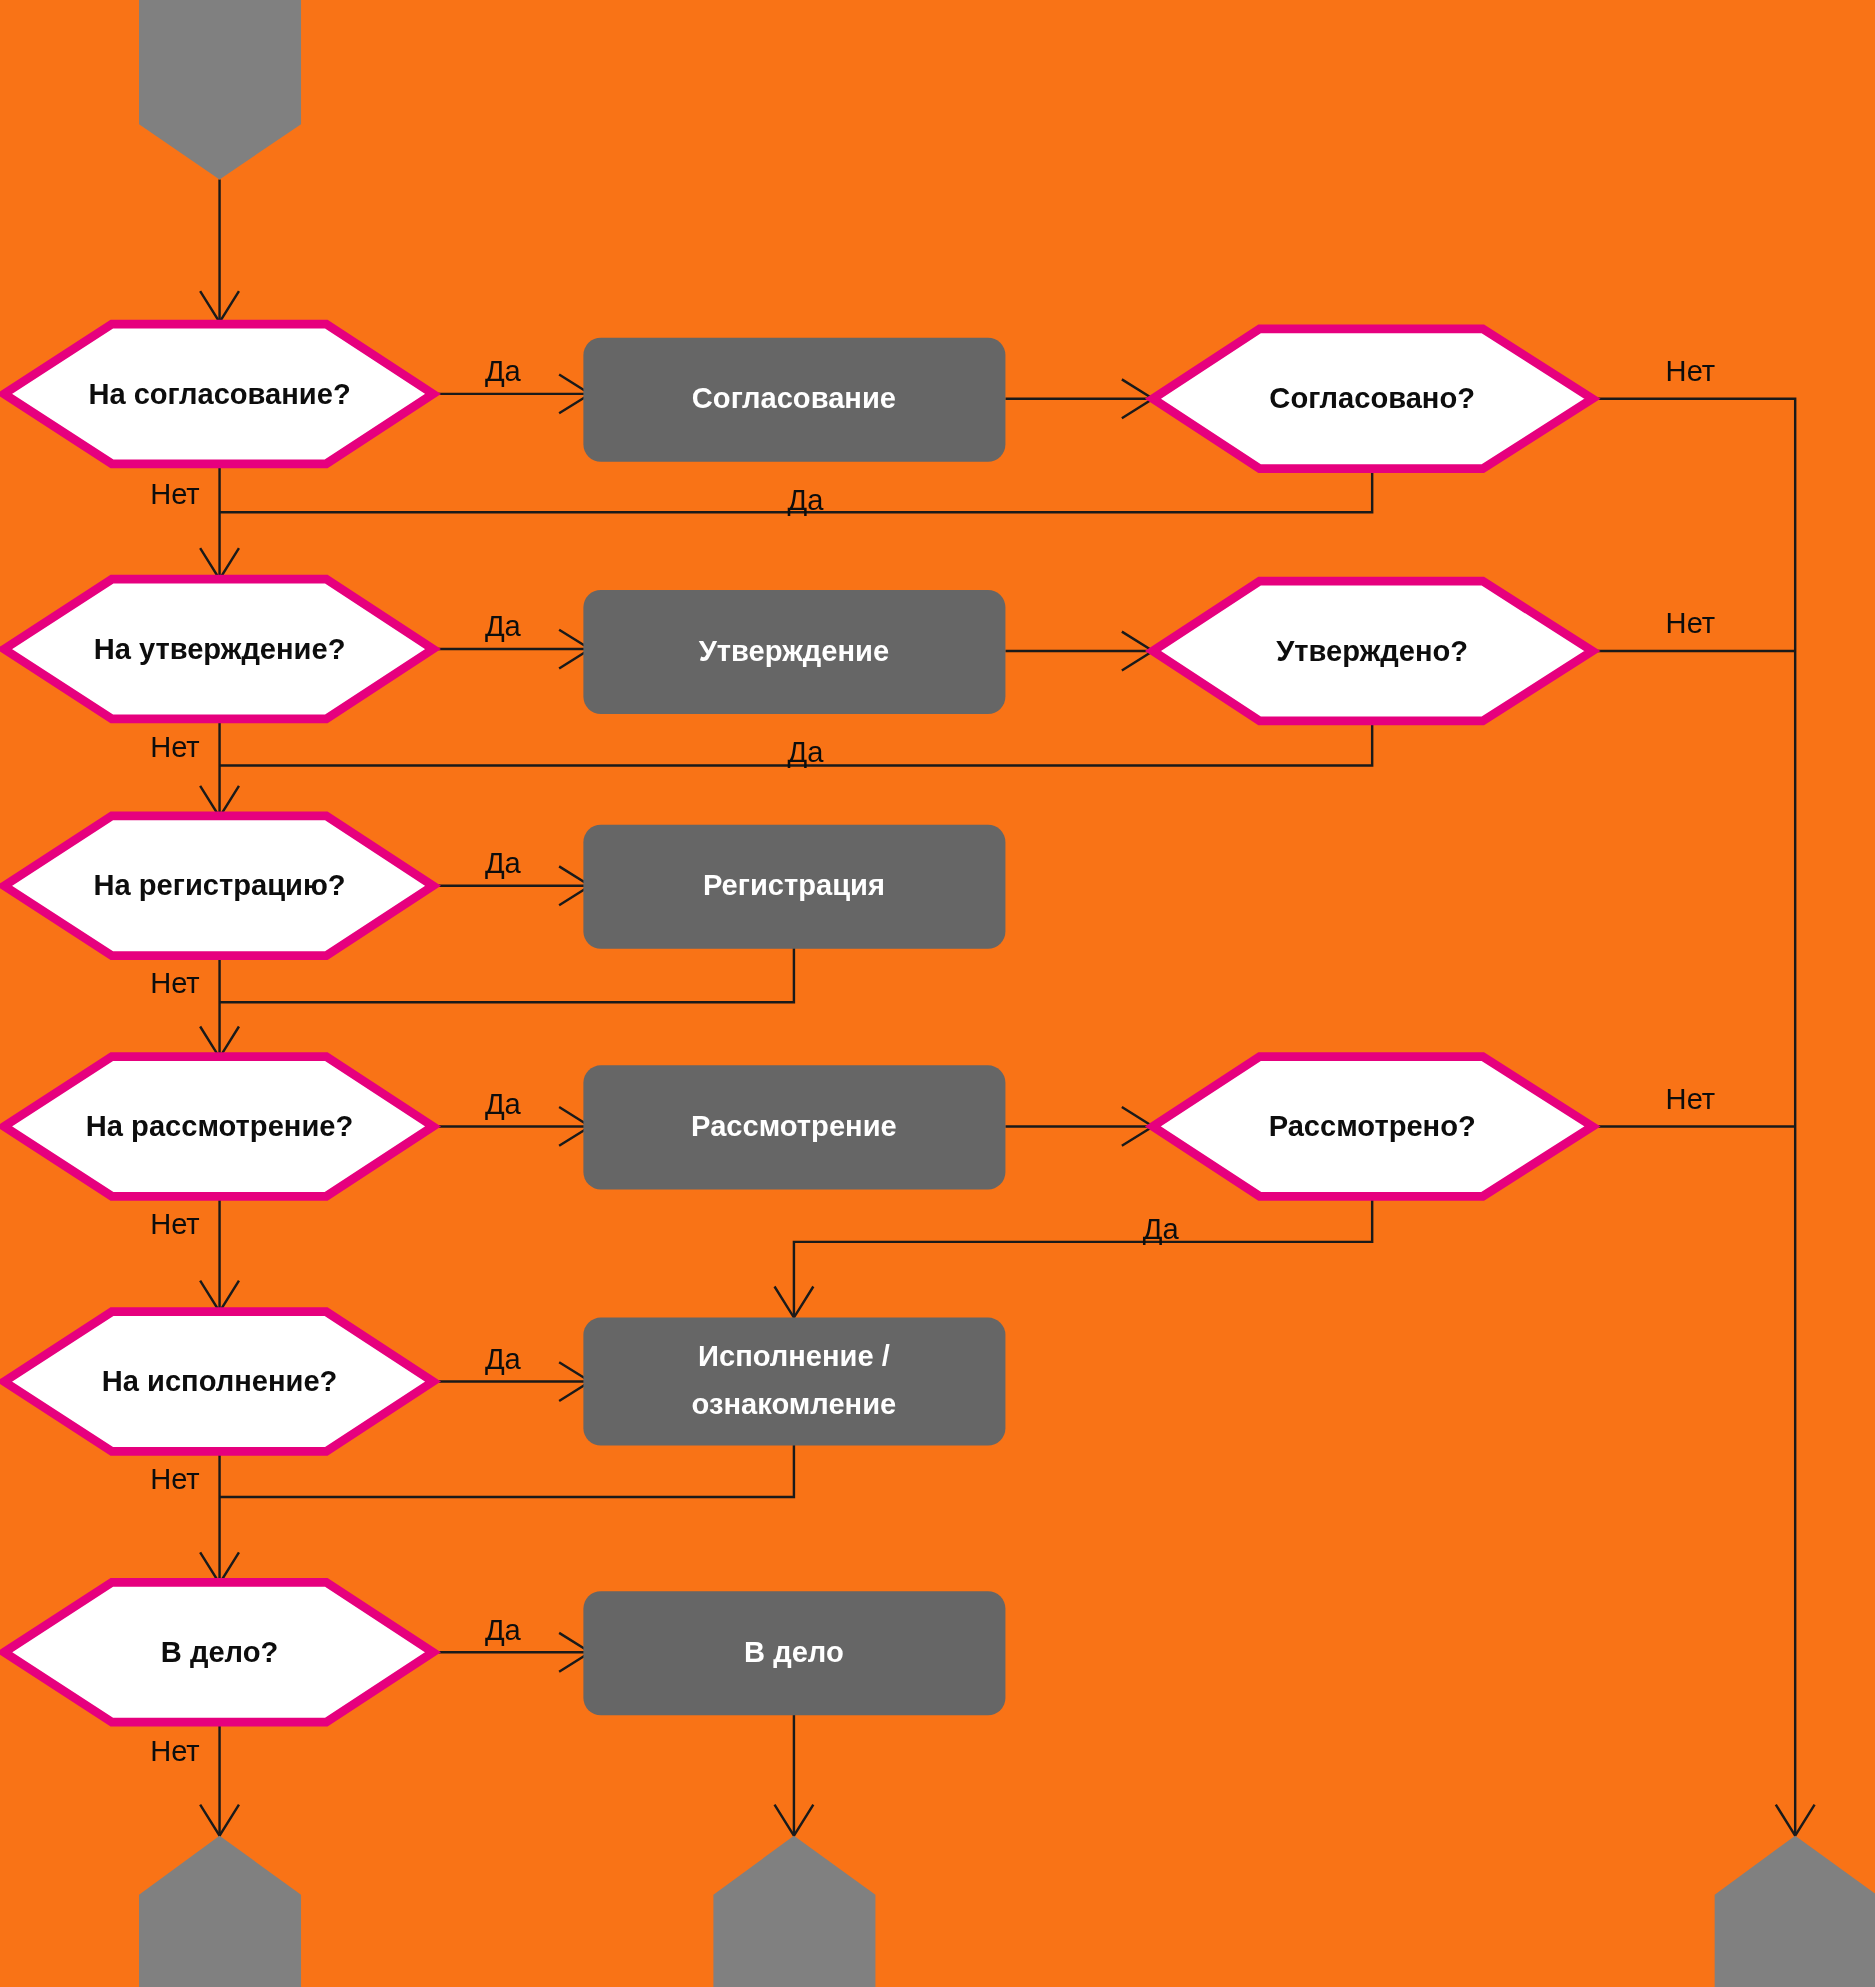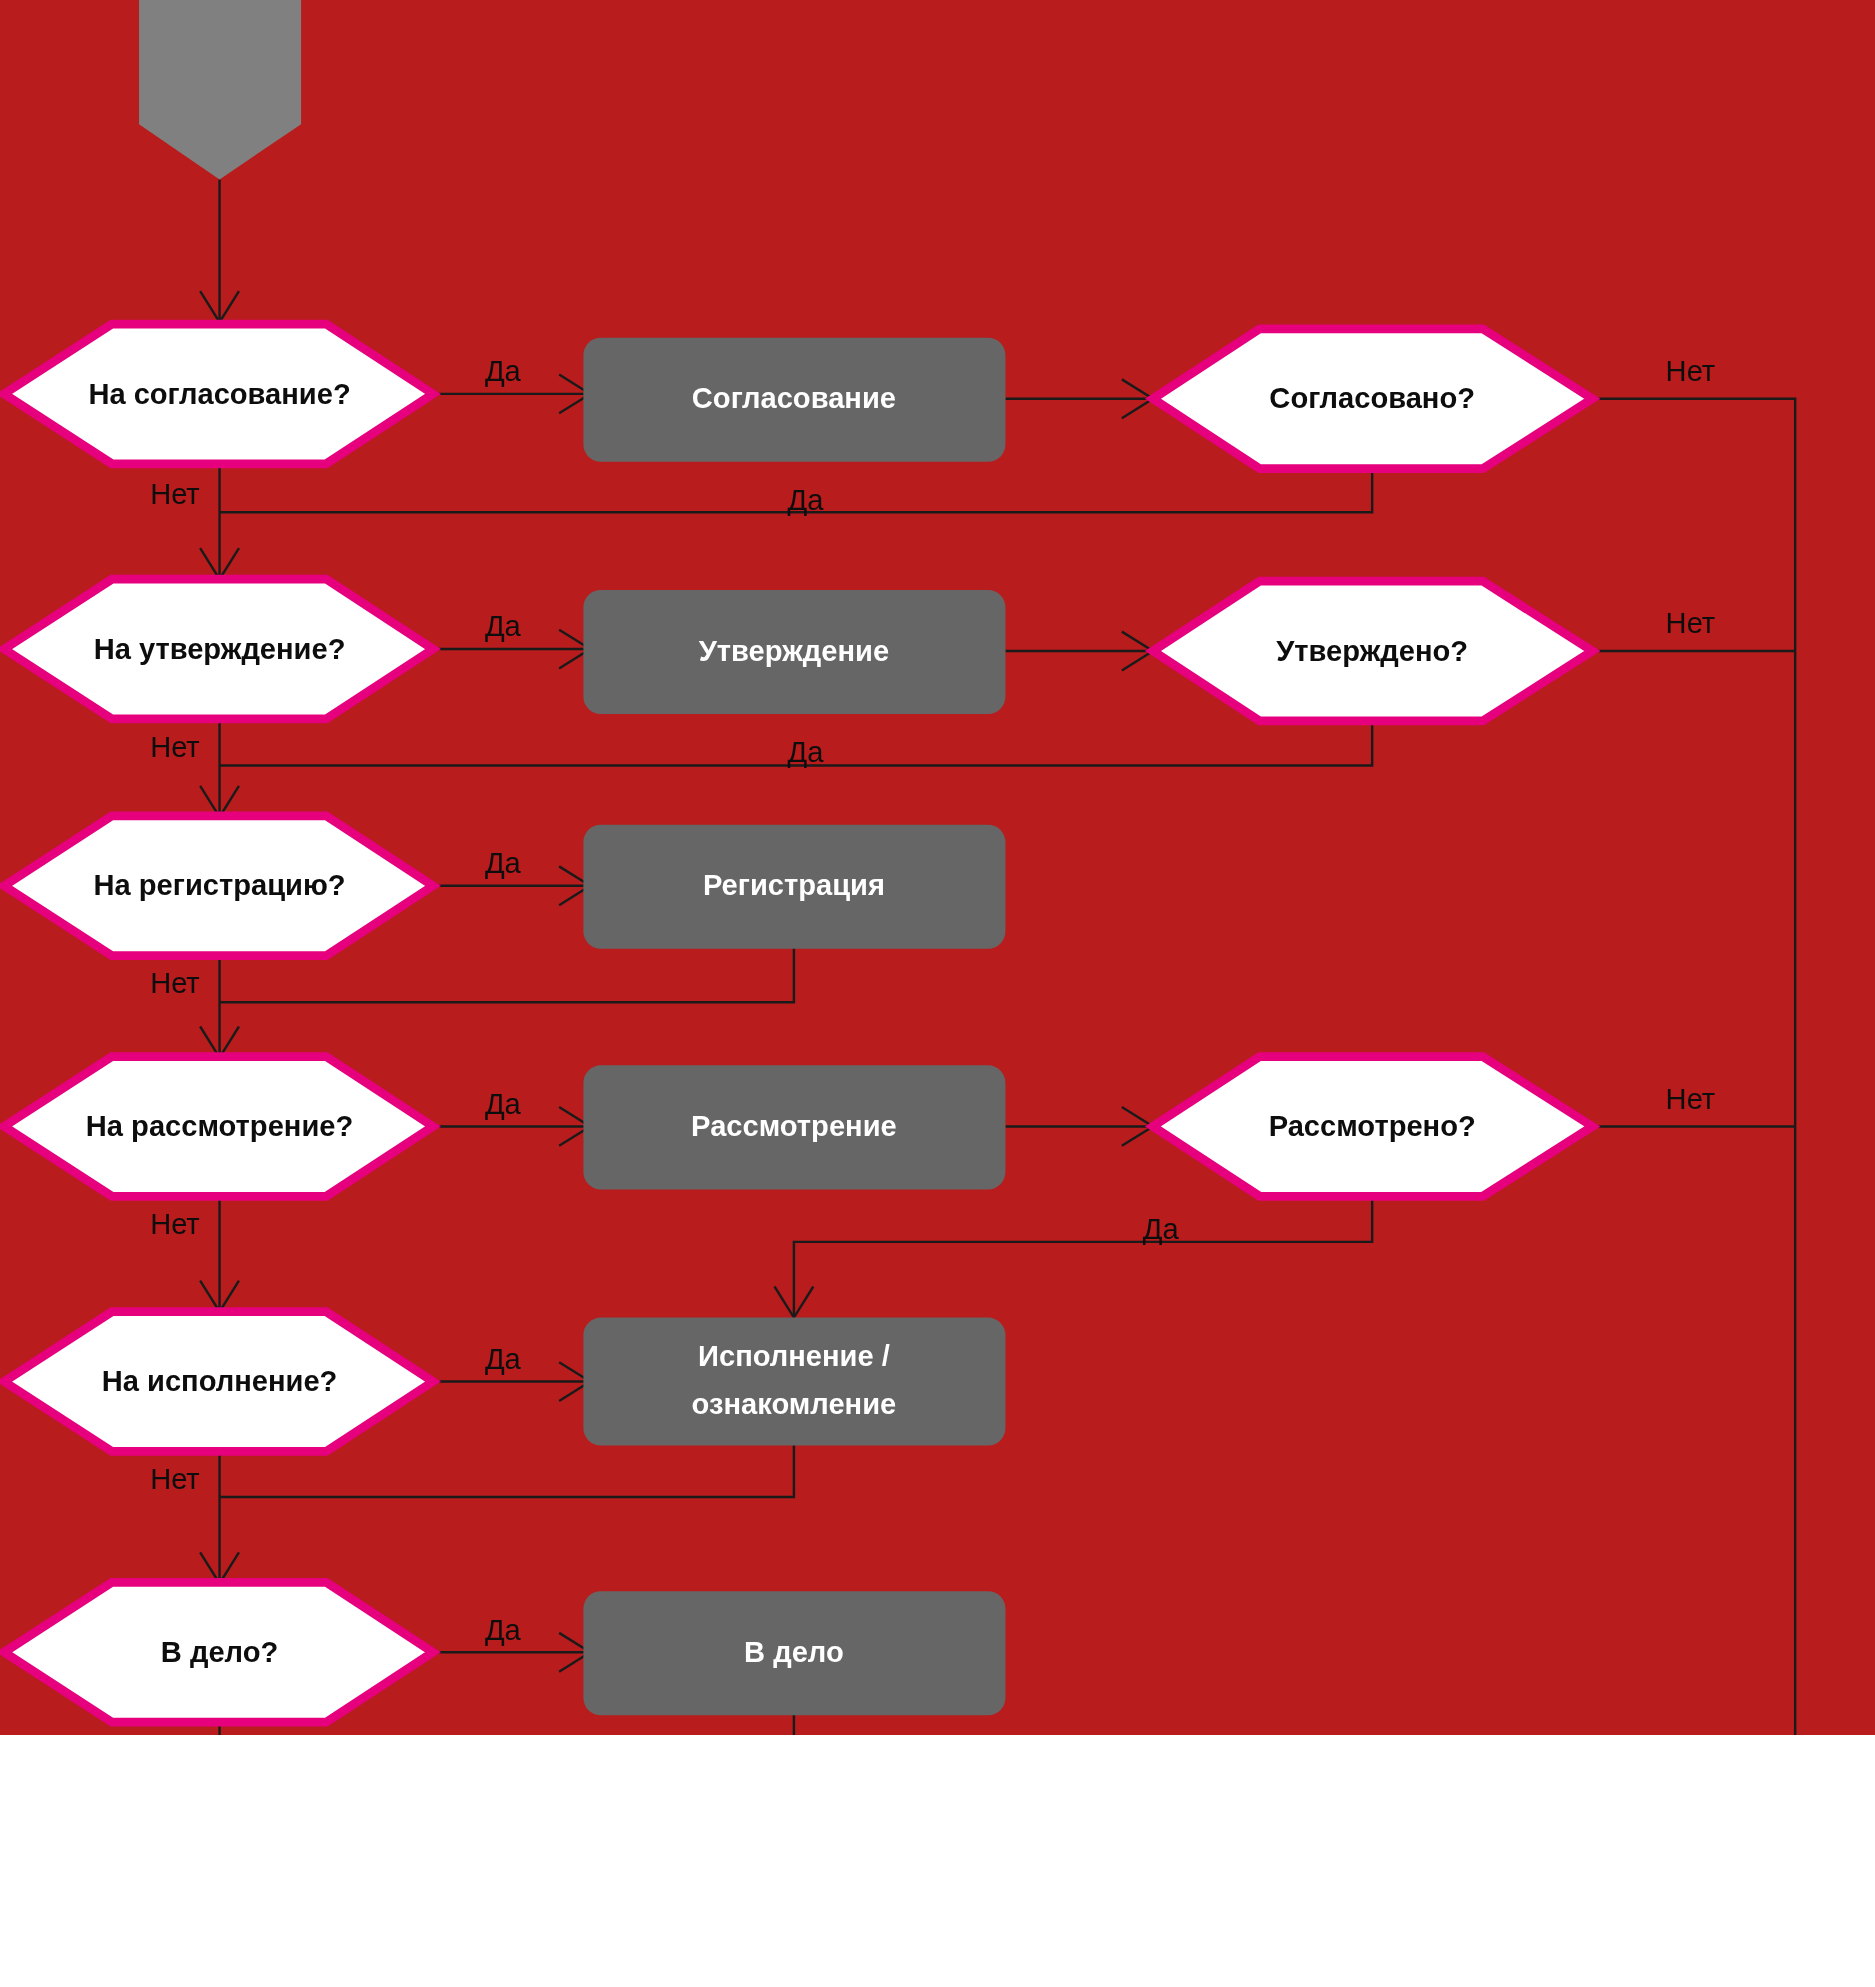--- a/index.html
+++ b/index.html
@@ -6,22 +6,22 @@
     margin: 0;
     padding: 0;
     background: #ffffff;
   }
   body {
     font-family: "Liberation Sans", sans-serif;
   }
   #flow-root {
     position: relative;
     width: 1876px;
-    height: 1735px;
-    background: #b91c1c;
+    height: 1987px;
+    background: #f97316;
     overflow: hidden;
   }
   svg#flow-svg {
     display: block;
     width: 1876px;
     height: 1987px;
   }
   .node-label-decision {
     font-family: "Liberation Sans", sans-serif;
     font-size: 30px;

